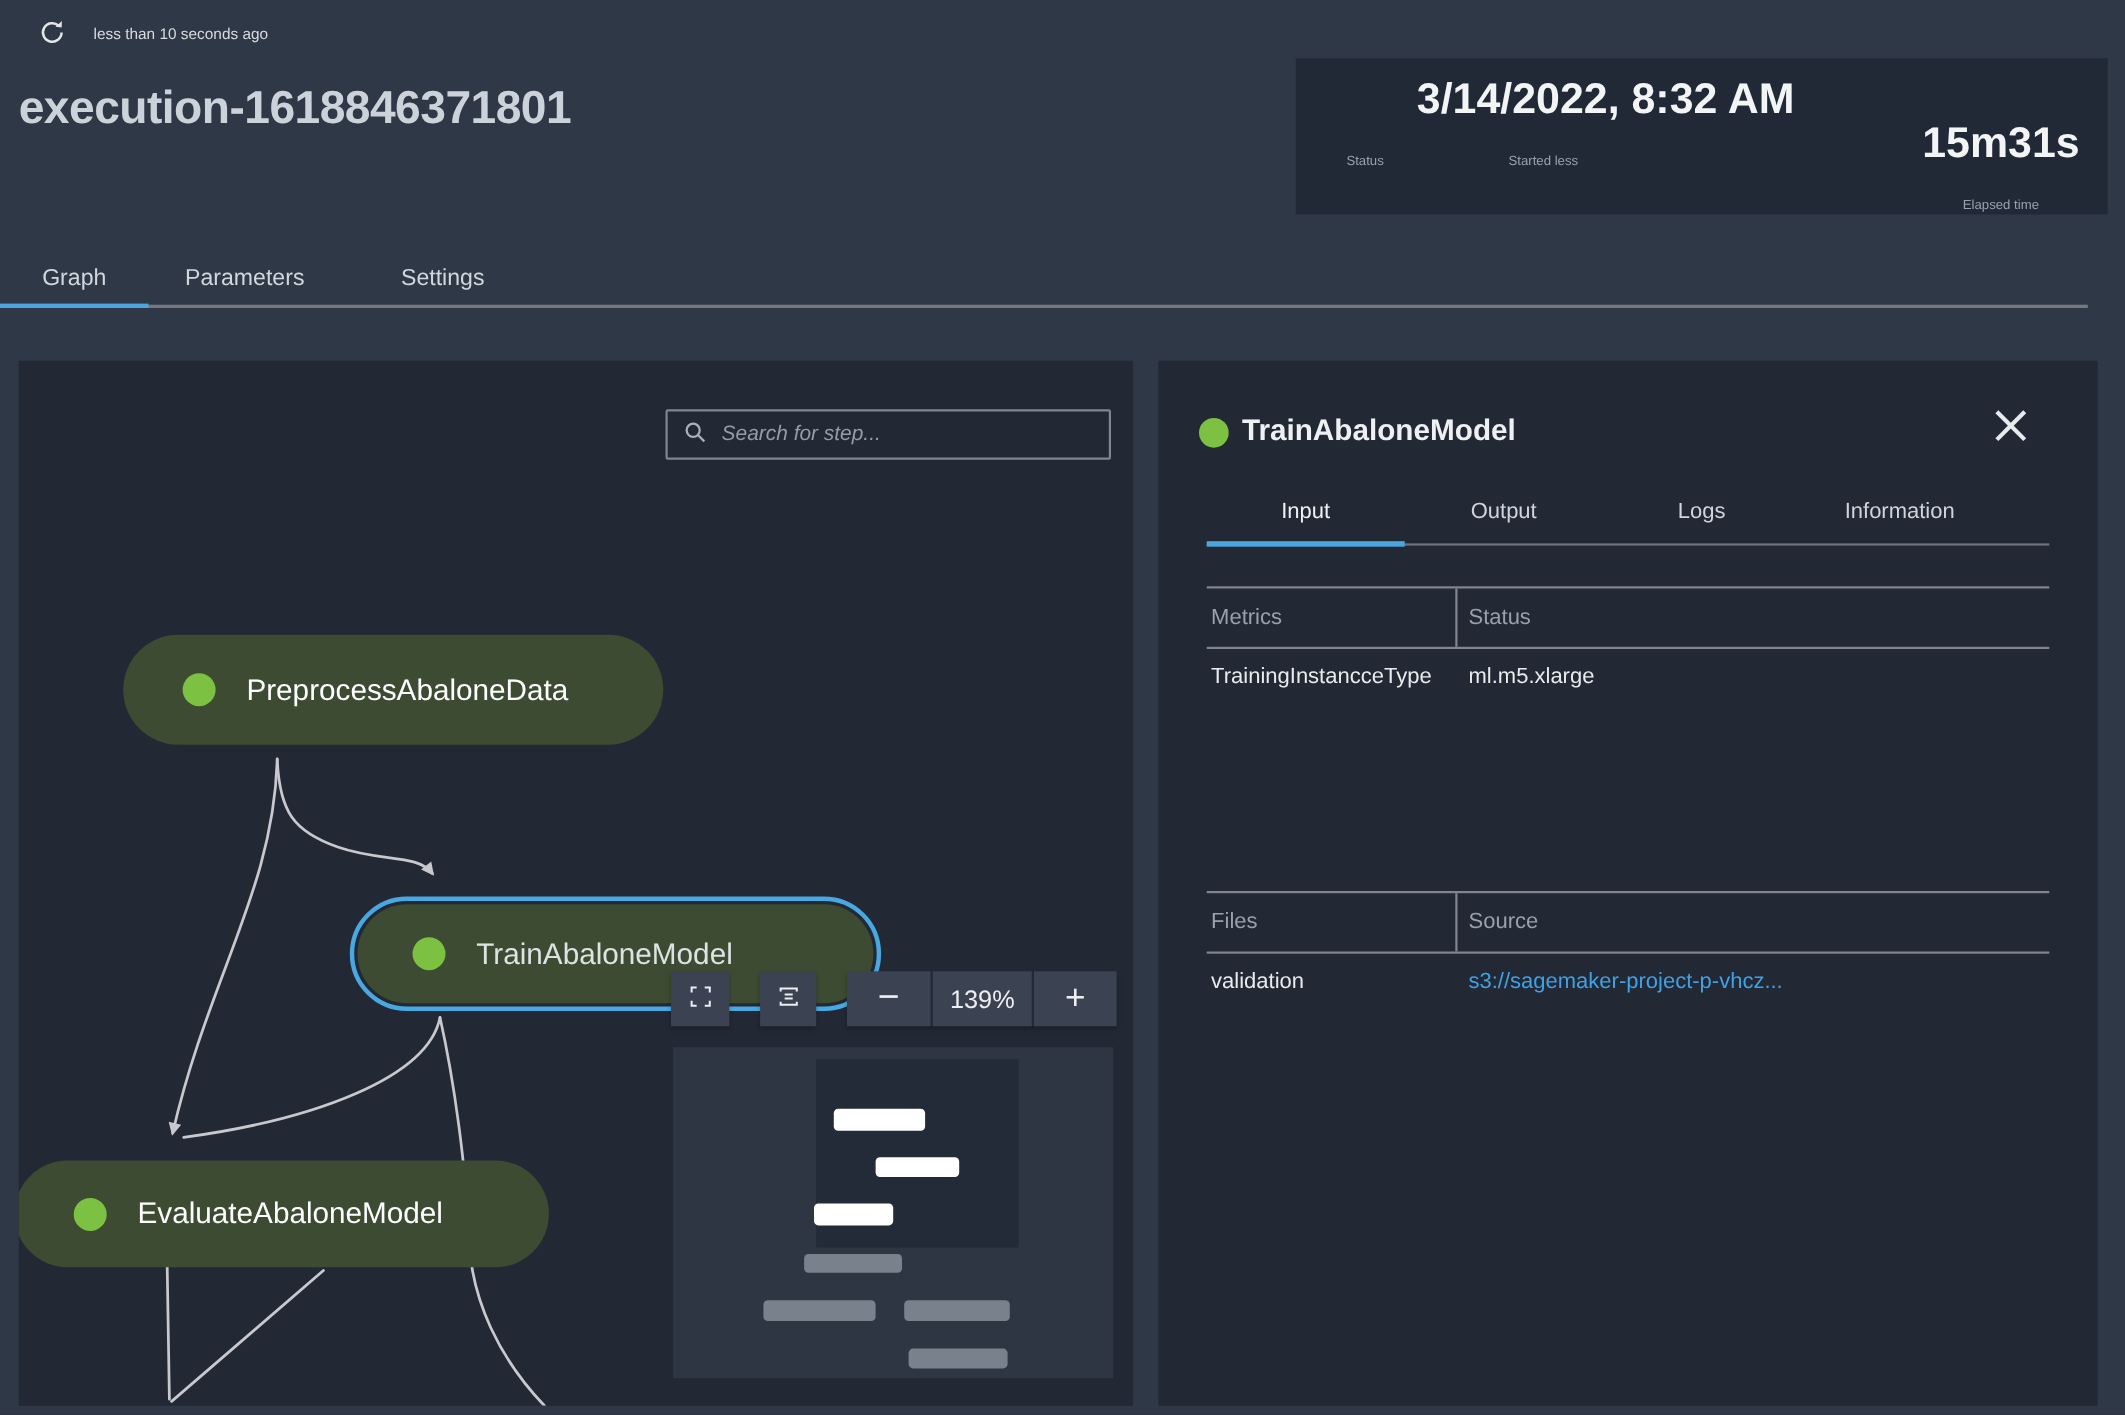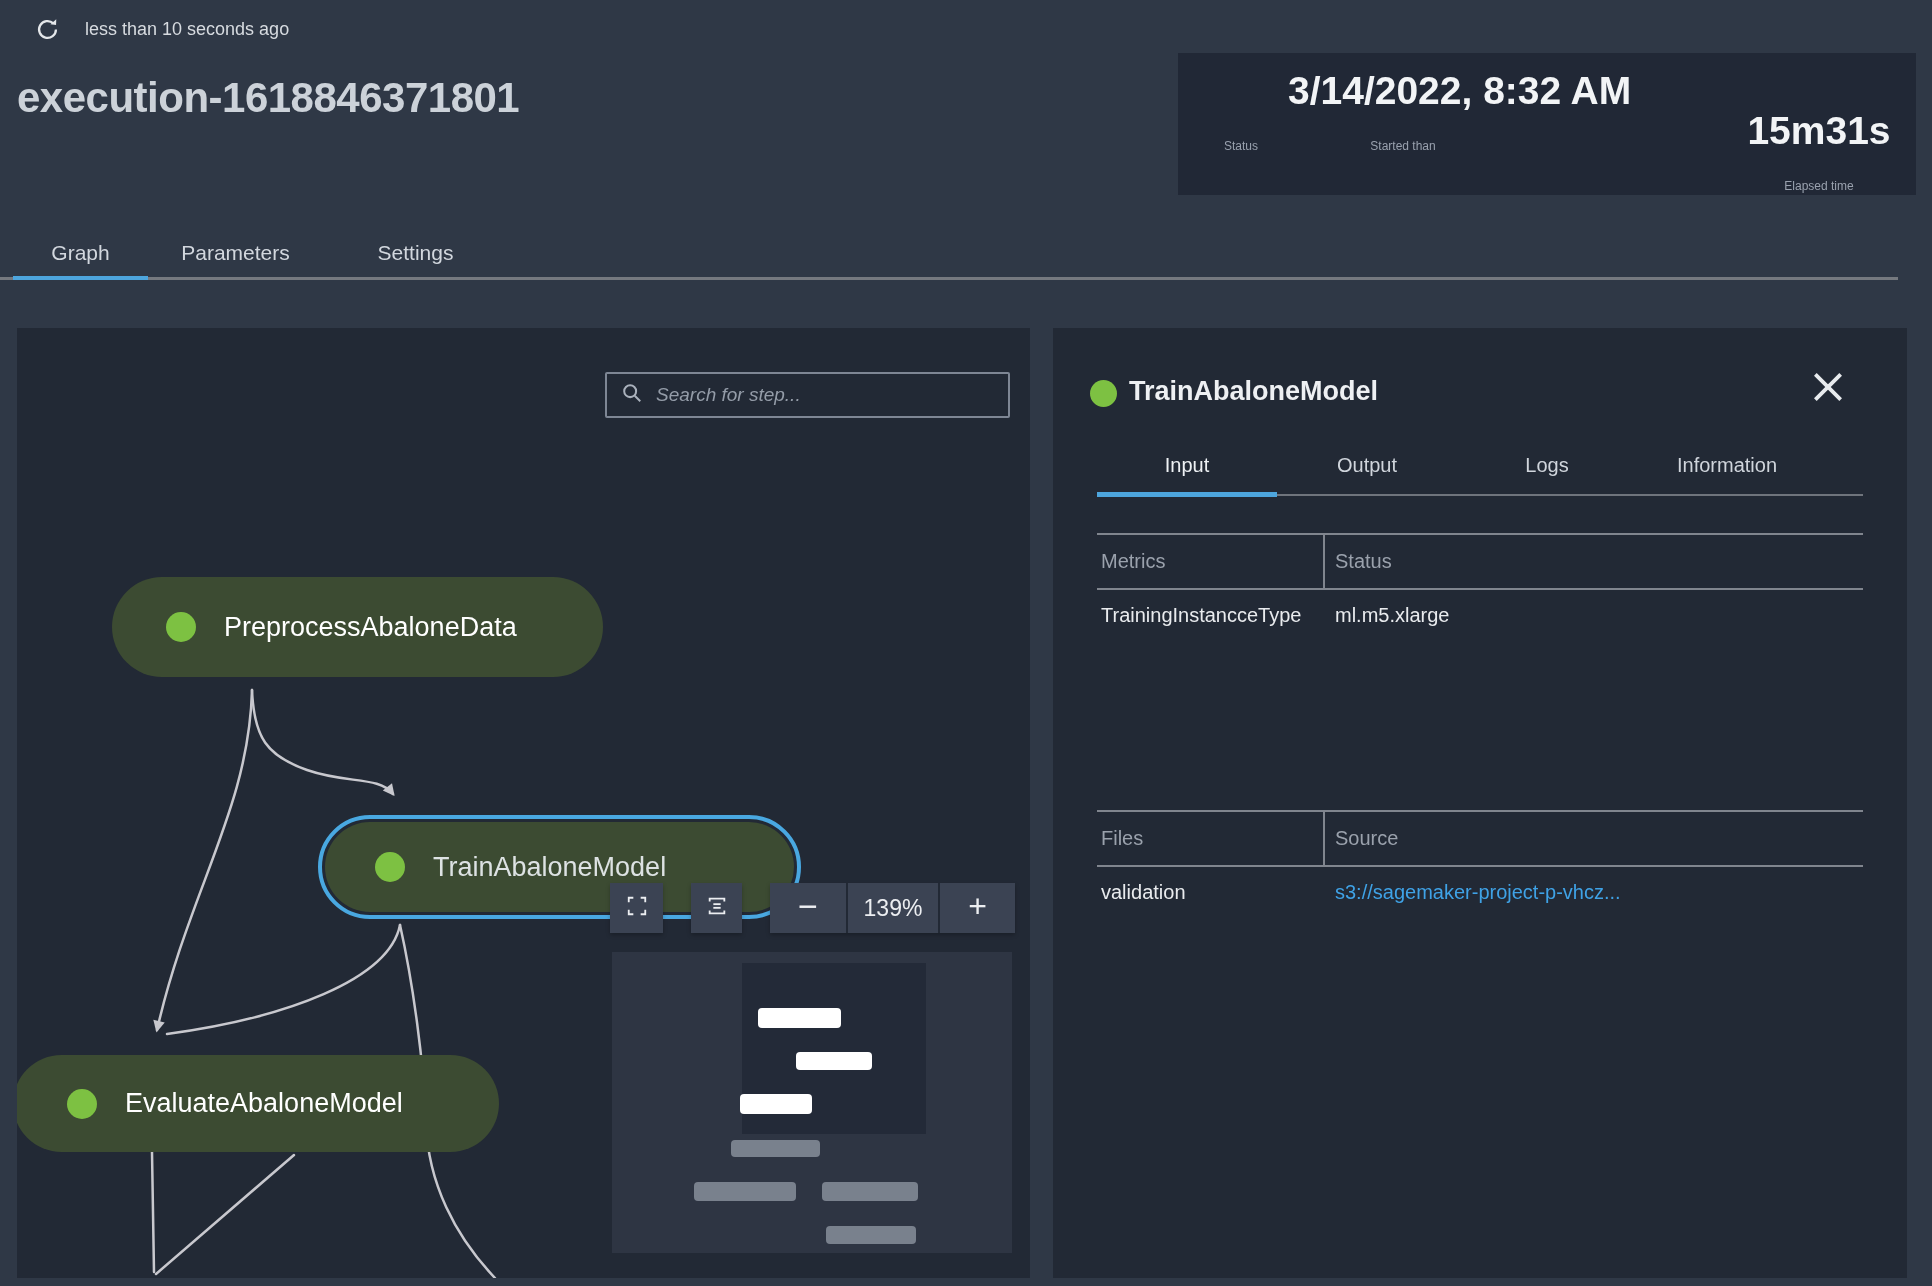--- a/index.html
+++ b/index.html
@@ -5,40 +5,40 @@
   * { margin:0; padding:0; box-sizing:border-box; }
   html,body { background:#2f3846; }
   .page {
     position:relative; width:1932px; height:1286px; overflow:hidden;
     background:#2f3846; font-family:"Liberation Sans", sans-serif;
   }
 
   
   .refresh-row { position:absolute; left:34px; top:16px; display:flex; align-items:center; gap:24px; }
   .refresh-row svg { display:block; }
-  .refresh-label { color:#d7dbe0; font-size:18px; }
+  .refresh-label { color:#d7dbe0; font-size:14px; }
 
   .page-title {
     position:absolute; left:17px; top:74px;
     font-size:42px; font-weight:bold; color:#ccd2d9; letter-spacing:-0.5px;
   }
 
   .status-card { position:absolute; left:1178px; top:53px; width:738px; height:142px; background:#212836; }
   .sc-col { position:absolute; top:0; height:100%; text-align:center; }
   .sc-col .sc-value { margin-top:18px; height:40px; line-height:40px; font-size:39px; font-weight:bold; color:#f2f4f6; white-space:nowrap; }
   .sc-col .sc-label { margin-top:28px; font-size:12px; color:#99a1ae; }
   .sc-status { left:18px; width:90px; }
   .sc-started { left:110px; width:230px; }
   .sc-elapsed { right:12px; width:170px;margin-top:40px; }
   .status-dot-big { width:30px; height:38px; border-radius:50%; background:#7dc142; margin:2px auto 0; }
 
   
   .main-tabs {
     position:absolute; left:0; top:228px; width:1898px; height:52px;
-    display:flex; padding-left:13px; border-bottom:3px solid #75797f;
+    display:flex; border-bottom:3px solid #75797f;
   }
   .main-tab { position:relative; display:flex; align-items:center; justify-content:center;
     font-size:21px; color:#d2d7de; cursor:default; }
   .main-tab.t0 { width:135px; } .main-tab.t1 { width:175px; } .main-tab.t2 { width:185px; }
   .main-tab.active::after { content:""; position:absolute; left:0; right:0; bottom:-3px; height:4px; background:#4da5dd; }
 
   
   .graph-panel { position:absolute; left:17px; top:328px; width:1013px; height:950px; background:#222935; overflow:hidden; }
   .edges { position:absolute; left:0; top:0; }
 
@@ -115,21 +115,21 @@
 
   <h1 class="page-title">execution-1618846371801</h1>
 
   <div class="status-card">
     <div class="sc-col sc-status">
       <div class="sc-value"><span class="status-dot-big"></span></div>
       <div class="sc-label">Status</div>
     </div>
     <div class="sc-col sc-started">
       <div class="sc-value">3/14/2022, 8:32 AM</div>
-      <div class="sc-label">Started than</div>
+      <div class="sc-label">Started less</div>
     </div>
     <div class="sc-col sc-elapsed">
       <div class="sc-value">15m31s</div>
       <div class="sc-label">Elapsed time</div>
     </div>
   </div>
 
   <div class="main-tabs">
     <div class="main-tab t0 active">Graph</div>
     <div class="main-tab t1">Parameters</div>

